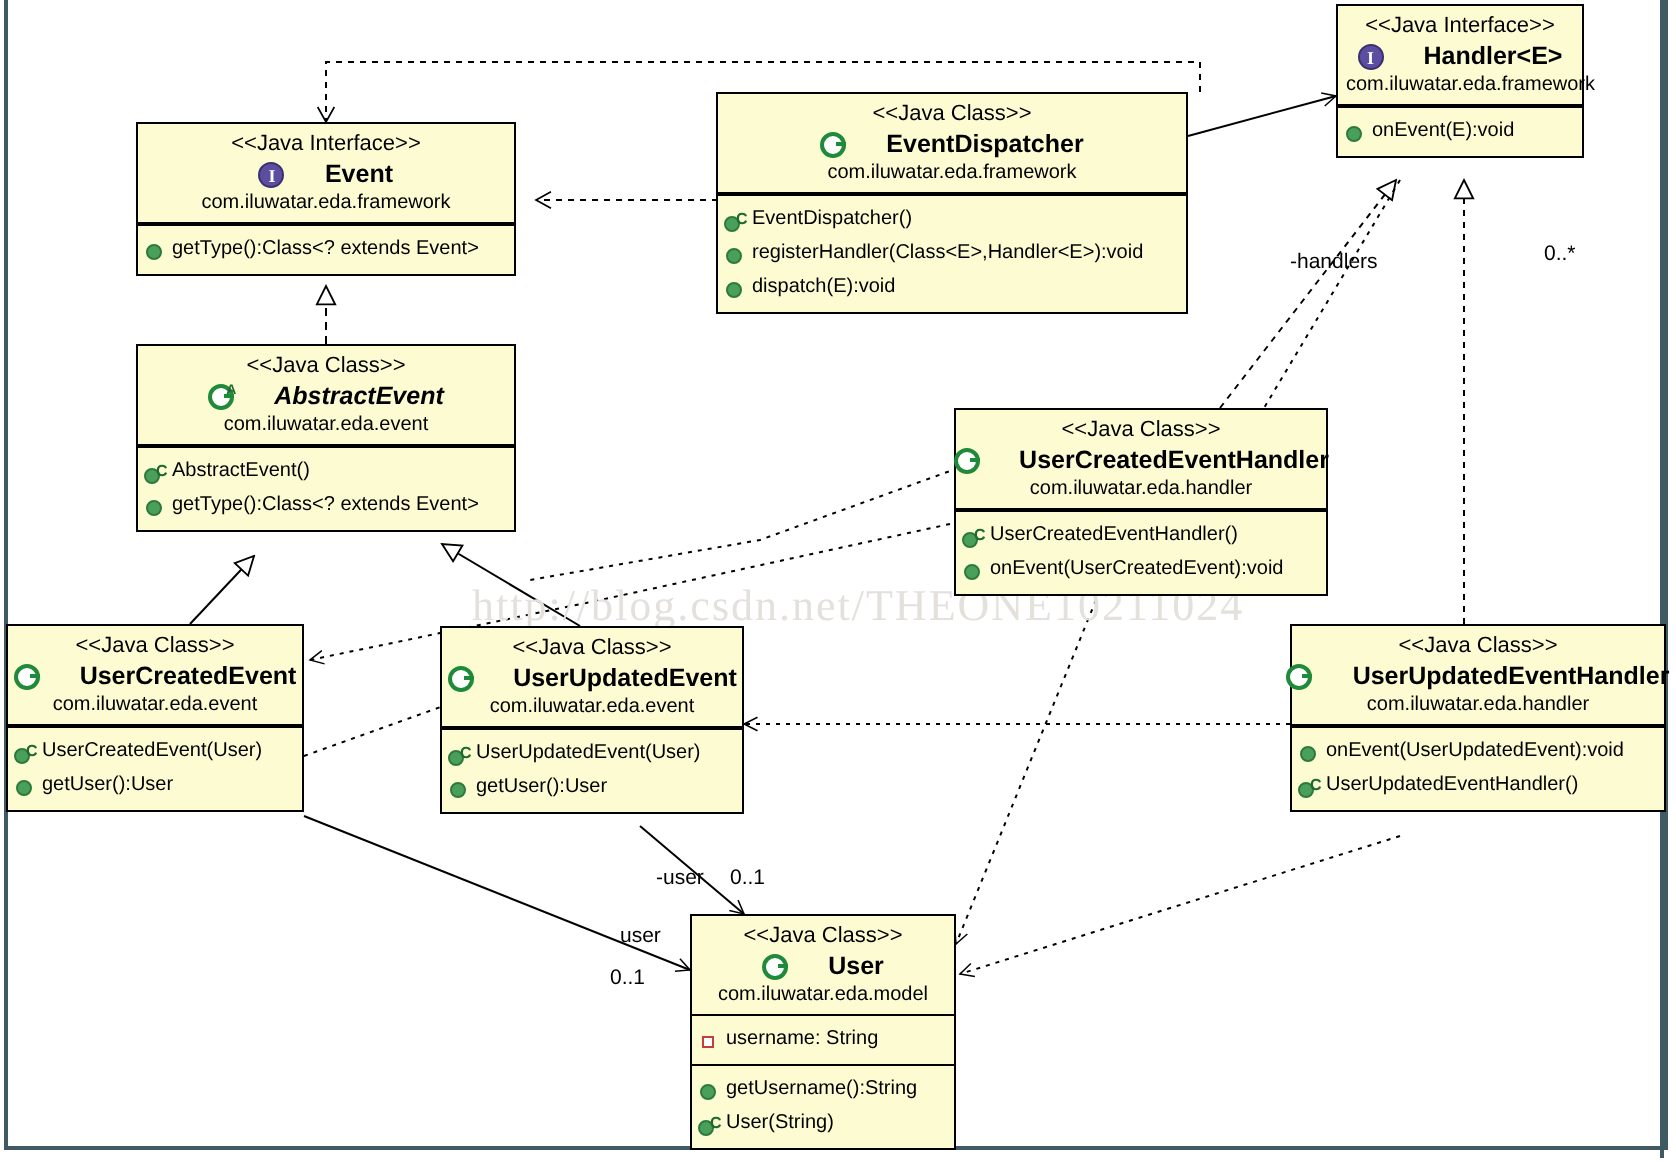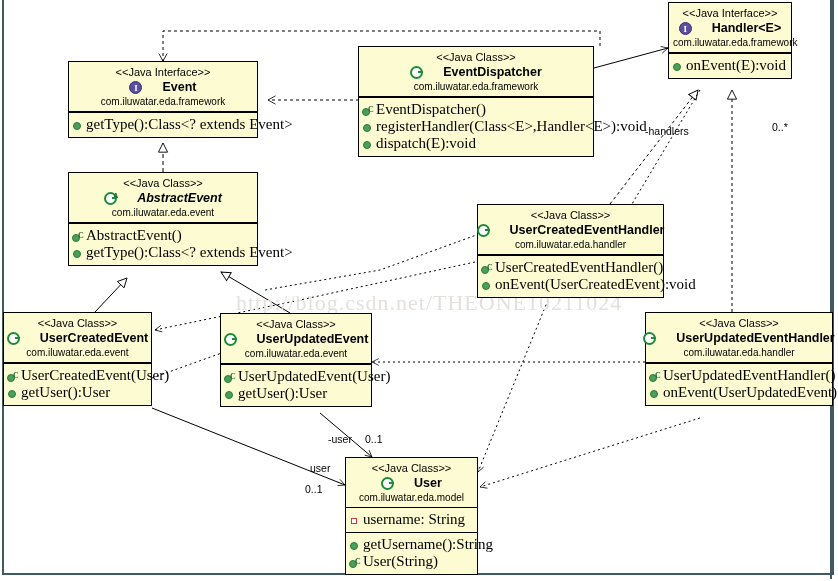--- a/index.html
+++ b/index.html
@@ -85,25 +85,24 @@
     line-height: 13px;
   }
   .uml-sec {
     padding: 3px 3px 4px 3px;
     border-top: 1px solid #000000;
   }
   .uml-sec.first { border-top: none; }
   .member {
     display: flex;
     align-items: center;
-    font-size: 15px;
+    font-size: 10px;
     line-height: 17px;
     color: #000;
     white-space: nowrap;
-    font-family: Liberation Serif, serif;
   }
   .member .mtext { margin-left: 2px; }
 
   
   .ico {
     position: relative;
     display: inline-block;
     width: 13px;
     height: 13px;
     flex: 0 0 13px;
@@ -425,26 +424,26 @@
     <div class="uml-head">
       <div class="stereotype">&lt;&lt;Java Class&gt;&gt;</div>
       <div class="name-row">
         <span class="ico ico-class"></span>
         <span class="cls-name">UserUpdatedEventHandler</span>
       </div>
       <div class="pkg">com.iluwatar.eda.handler</div>
     </div>
     <div class="uml-sec">
       <div class="member">
+        <span class="ico-method"></span>
+        <span class="mtext">onEvent(UserUpdatedEvent):void</span>
+      </div>
+      <div class="member">
         <span class="ico-ctor"></span>
         <span class="mtext">UserUpdatedEventHandler()</span>
-      </div>
-      <div class="member">
-        <span class="ico-method"></span>
-        <span class="mtext">onEvent(UserUpdatedEvent):void</span>
       </div>
     </div>
   </div>
 
   <div class="uml-box" style="left:3px; top:312px; width:149px;">
     <div class="uml-head">
       <div class="stereotype">&lt;&lt;Java Class&gt;&gt;</div>
       <div class="name-row">
         <span class="ico ico-class"></span>
         <span class="cls-name">UserCreatedEvent</span>

